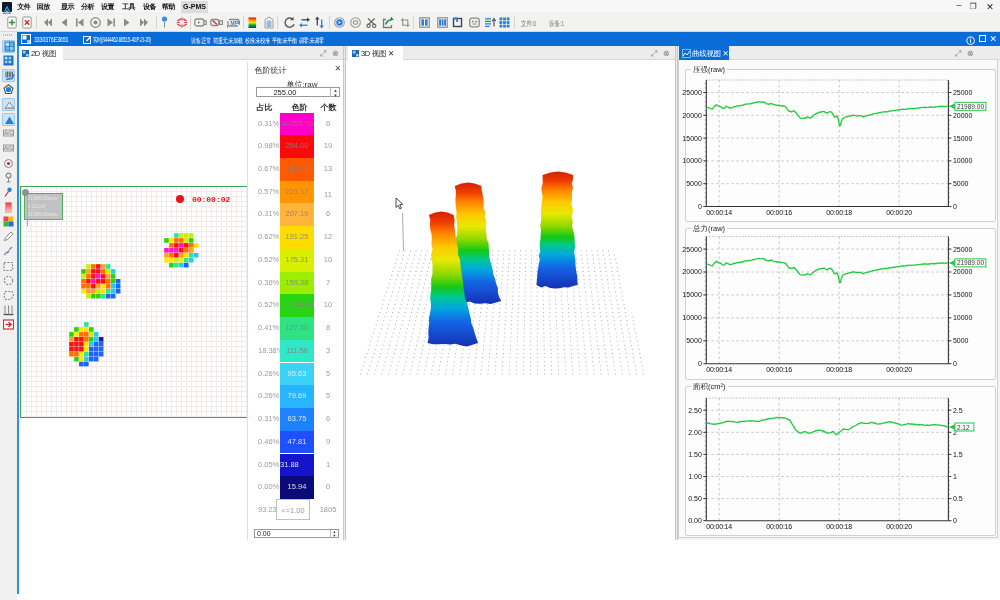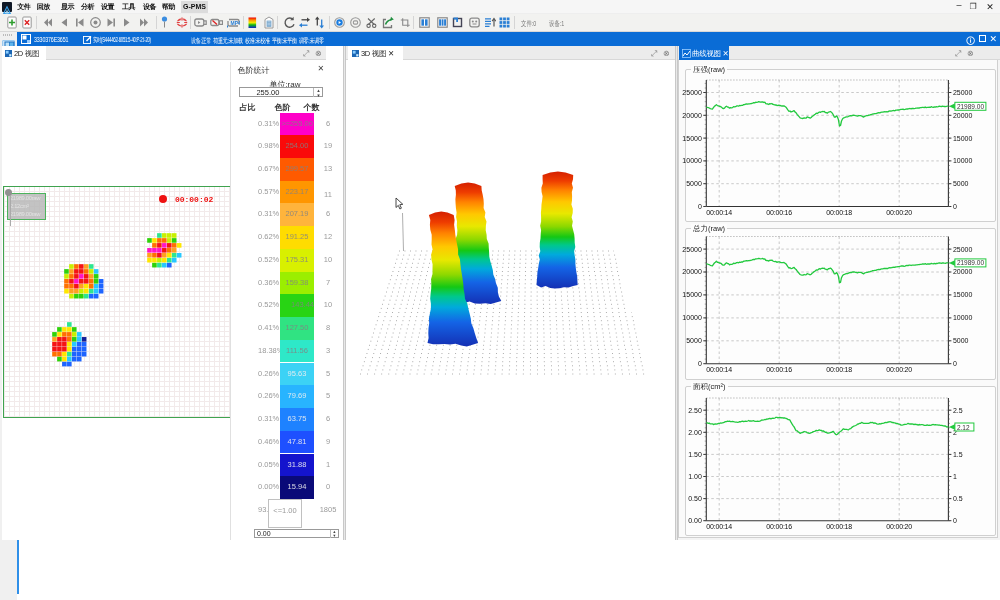--- a/index.html
+++ b/index.html
@@ -328,21 +328,21 @@
     <svg class="abs" style="left:66px;top:2.5px" width="9" height="9">
       <rect x="0.5" y="1.5" width="7" height="7" fill="none" stroke="#fff" stroke-width="0.9"></rect>
       <path d="M3,5.5L7.5,1l1,1L4,6.5z" fill="#fff"></path>
     </svg>
     <div class="abs" style="left:76px;top:3.5px;font-size:6.5px;letter-spacing:-0.45px;transform:scaleX(0.67);transform-origin:0 50%;white-space:nowrap">实时(S444462-6051:5-40:P-2:I-20)</div>
     <div class="abs" style="left:174px;top:3.5px;font-size:6.8px;letter-spacing:-0.4px;transform:scaleX(0.74);transform-origin:0 50%;white-space:nowrap">设备:正常&nbsp; 荷重元:未加载&nbsp; 校准:未校准&nbsp; 平衡:未平衡&nbsp; 调零:未调零</div>
     <div class="abs" style="left:949px;top:1.5px;font-size:9px">🛈</div>
     <div class="abs" style="left:961.5px;top:3px;width:7px;height:7px;border:1px solid #fff"></div>
     <div class="abs" style="left:972.5px;top:2px;font-size:9px">✕</div>
   </div>
-<div class="abs" style="left:2px;top:46px;width:324.4px;height:494px;background:#fff">
+<div class="abs" style="left:19px;top:46px;width:324.4px;height:494px;background:#fff">
     <div class="abs" style="left:0;top:0;width:324.4px;height:14px;background:#ececec;border-bottom:1px solid #d8d8d8">
       <div class="abs" style="left:0;top:0;width:44px;height:14px;background:#fff">
         <svg class="abs" style="left:3px;top:3.5px" width="7" height="7">
           <rect width="7" height="7" fill="#1b66b4"></rect>
           <rect x="0.8" y="0.8" width="2.8" height="2.8" fill="#8cf"></rect>
           <rect x="4.2" y="4.2" width="2.2" height="2.2" fill="#cef"></rect>
         </svg>
         <div class="abs" style="left:12px;top:3px;font-size:7.5px;letter-spacing:-0.3px;color:#222;white-space:nowrap">2D 视图</div>
       </div>
       <div class="abs" style="left:301px;top:3px;font-size:8px;color:#777">⤢</div>
@@ -507,21 +507,21 @@
       </div>
     </div>
   </div>
 <div style="position:absolute;left:258px;top:112.5px;width:20px;height:22.7px;line-height:22.7px;font-size:7.5px;color:#9a9a9a;text-align:right">0.31%</div>
 <div style="position:absolute;left:280px;top:112.5px;width:34px;height:22.7px;background:#ff00c8;box-sizing:border-box;line-height:22.7px;font-size:7.5px;color:rgba(130,130,130,0.85);text-align:center">&gt;=255.00</div>
 <div style="position:absolute;left:316px;top:112.5px;width:24px;height:22.7px;line-height:22.7px;font-size:7.5px;color:#9a9a9a;text-align:center">6</div>
 <div style="position:absolute;left:258px;top:135.2px;width:20px;height:22.7px;line-height:22.7px;font-size:7.5px;color:#9a9a9a;">0.98%</div>
 <div style="position:absolute;left:280px;top:135.2px;width:34px;height:22.7px;background:#fa0a0a;box-sizing:border-box;line-height:22.7px;font-size:7.5px;color:rgba(130,130,130,0.85);text-align:center">254.00</div>
 <div style="position:absolute;left:316px;top:135.2px;width:24px;height:22.7px;line-height:22.7px;font-size:7.5px;color:#9a9a9a;text-align:center">19</div>
 <div style="position:absolute;left:258px;top:158.0px;width:20px;height:22.7px;line-height:22.7px;font-size:7.5px;color:#9a9a9a;text-align:right">0.67%</div>
-<div style="position:absolute;left:280px;top:158.0px;width:34px;height:22.7px;background:#ff5a00;box-sizing:border-box;line-height:22.7px;font-size:7.5px;color:rgba(130,130,130,0.85);text-align:center">299.57</div>
+<div style="position:absolute;left:280px;top:158.0px;width:34px;height:22.7px;background:#ff5a00;box-sizing:border-box;line-height:22.7px;font-size:7.5px;color:rgba(130,130,130,0.85);text-align:center">166.76</div>
 <div style="position:absolute;left:316px;top:158.0px;width:24px;height:22.7px;line-height:22.7px;font-size:7.5px;color:#9a9a9a;text-align:center">13</div>
 <div style="position:absolute;left:258px;top:180.7px;width:20px;height:22.7px;line-height:22.7px;font-size:7.5px;color:#9a9a9a;text-align:right">0.57%</div>
 <div style="position:absolute;left:280px;top:180.7px;width:34px;height:22.7px;background:#ff9600;box-sizing:border-box;line-height:22.7px;font-size:7.5px;color:rgba(130,130,130,0.85);text-align:center">223.17</div>
 <div style="position:absolute;left:316px;top:184px;width:24px;height:22.7px;line-height:22.7px;font-size:7.5px;color:#9a9a9a;text-align:center">11</div>
 <div style="position:absolute;left:258px;top:203.4px;width:20px;height:22.7px;line-height:22.7px;font-size:7.5px;color:#9a9a9a;text-align:right">0.31%</div>
 <div style="position:absolute;left:280px;top:203.4px;width:34px;height:22.7px;background:#ffb43c;box-sizing:border-box;line-height:22.7px;font-size:7.5px;color:rgba(130,130,130,0.85);text-align:center">207.19</div>
 <div style="position:absolute;left:316px;top:203.4px;width:24px;height:22.7px;line-height:22.7px;font-size:7.5px;color:#9a9a9a;text-align:center">6</div>
 <div style="position:absolute;left:258px;top:226.1px;width:20px;height:22.7px;line-height:22.7px;font-size:7.5px;color:#9a9a9a;text-align:right">0.62%</div>
 <div style="position:absolute;left:280px;top:226.1px;width:34px;height:22.7px;background:#ffdc00;box-sizing:border-box;line-height:22.7px;font-size:7.5px;color:rgba(130,130,130,0.85);text-align:center">191.25</div>
 <div style="position:absolute;left:316px;top:226.1px;width:24px;height:22.7px;line-height:22.7px;font-size:7.5px;color:#9a9a9a;text-align:center">12</div>
@@ -546,27 +546,27 @@
 <div style="position:absolute;left:258px;top:385.3px;width:20px;height:22.7px;line-height:22.7px;font-size:7.5px;color:#9a9a9a;text-align:right">0.26%</div>
 <div style="position:absolute;left:280px;top:385.3px;width:34px;height:22.7px;background:#28b4ff;box-sizing:border-box;line-height:22.7px;font-size:7.5px;color:rgba(240,240,240,0.9);text-align:center">79.69</div>
 <div style="position:absolute;left:316px;top:385.3px;width:24px;height:22.7px;line-height:22.7px;font-size:7.5px;color:#9a9a9a;text-align:center">5</div>
 <div style="position:absolute;left:258px;top:408.0px;width:20px;height:22.7px;line-height:22.7px;font-size:7.5px;color:#9a9a9a;text-align:right">0.31%</div>
 <div style="position:absolute;left:280px;top:408.0px;width:34px;height:22.7px;background:#1e82ff;box-sizing:border-box;line-height:22.7px;font-size:7.5px;color:rgba(240,240,240,0.9);text-align:center">63.75</div>
 <div style="position:absolute;left:316px;top:408.0px;width:24px;height:22.7px;line-height:22.7px;font-size:7.5px;color:#9a9a9a;text-align:center">6</div>
 <div style="position:absolute;left:258px;top:430.7px;width:20px;height:22.7px;line-height:22.7px;font-size:7.5px;color:#9a9a9a;text-align:right">0.46%</div>
 <div style="position:absolute;left:280px;top:430.7px;width:34px;height:22.7px;background:#1e50ff;box-sizing:border-box;line-height:22.7px;font-size:7.5px;color:rgba(240,240,240,0.9);text-align:center">47.81</div>
 <div style="position:absolute;left:316px;top:430.7px;width:24px;height:22.7px;line-height:22.7px;font-size:7.5px;color:#9a9a9a;text-align:center">9</div>
 <div style="position:absolute;left:258px;top:453.5px;width:20px;height:22.7px;line-height:22.7px;font-size:7.5px;color:#9a9a9a;text-align:right">0.05%</div>
-<div style="position:absolute;left:280px;top:453.5px;width:34px;height:22.7px;background:#1414cd;box-sizing:border-box;line-height:22.7px;font-size:7.5px;color:rgba(240,240,240,0.9);text-align:center">31.88</div>
+<div style="position:absolute;left:280px;top:453.5px;width:34px;height:22.7px;background:#1414cd;box-sizing:border-box;line-height:22.7px;font-size:7.5px;color:rgba(240,240,240,0.9);text-align:left">31.88</div>
 <div style="position:absolute;left:316px;top:453.5px;width:24px;height:22.7px;line-height:22.7px;font-size:7.5px;color:#9a9a9a;text-align:center">1</div>
 <div style="position:absolute;left:258px;top:476.2px;width:20px;height:22.7px;line-height:22.7px;font-size:7.5px;color:#9a9a9a;text-align:right">0.00%</div>
 <div style="position:absolute;left:280px;top:476.2px;width:34px;height:22.7px;background:#0a0a78;box-sizing:border-box;line-height:22.7px;font-size:7.5px;color:rgba(240,240,240,0.9);text-align:center">15.94</div>
 <div style="position:absolute;left:316px;top:476.2px;width:24px;height:22.7px;line-height:22.7px;font-size:7.5px;color:#9a9a9a;text-align:center">0</div>
 <div style="position:absolute;left:258px;top:498.9px;width:20px;height:22.7px;line-height:22.7px;font-size:7.5px;color:#9a9a9a;text-align:right">93.23%</div>
-<div style="position:absolute;left:268px;top:498.9px;width:34px;height:29px;background:#ffffff;border:1px solid #c0c0c0;box-sizing:border-box;line-height:22.7px;font-size:7.5px;color:#999;text-align:center">&lt;=1.00</div>
+<div style="position:absolute;left:276px;top:498.9px;width:34px;height:21px;background:#ffffff;border:1px solid #c0c0c0;box-sizing:border-box;line-height:22.7px;font-size:7.5px;color:#999;text-align:center">&lt;=1.00</div>
 <div style="position:absolute;left:316px;top:498.9px;width:24px;height:22.7px;line-height:22.7px;font-size:7.5px;color:#9a9a9a;text-align:center">1805</div>
 <div class="abs" style="left:254px;top:529px;width:85px;height:9px;border:1px solid #999;background:#fff;font-size:7px;color:#222;padding-left:2px;line-height:8px">0.00<div class="abs" style="right:0;top:0;width:8px;height:8px;border-left:1px solid #bbb;font-size:4.5px;line-height:4px;text-align:center;color:#444">▴<br>▾</div></div>
 <div class="abs" style="left:343px;top:46px;width:3px;height:494px;background:#e8e8e8;border-left:1px solid #c8c8c8;border-right:1px solid #c8c8c8"></div>
 <div class="abs" style="left:346px;top:46px;width:329px;height:494px;background:#fff">
     <div class="abs" style="left:0;top:0;width:329px;height:14px;background:#ececec;border-bottom:1px solid #d8d8d8">
       <div class="abs" style="left:2px;top:0;width:55px;height:14px;background:#fff">
         <svg class="abs" style="left:4px;top:3.5px" width="7" height="7">
           <rect width="7" height="7" fill="#1b66b4"></rect>
           <rect x="0.8" y="0.8" width="2.8" height="2.8" fill="#8cf"></rect>
           <rect x="4.2" y="4.2" width="2.2" height="2.2" fill="#cef"></rect>

